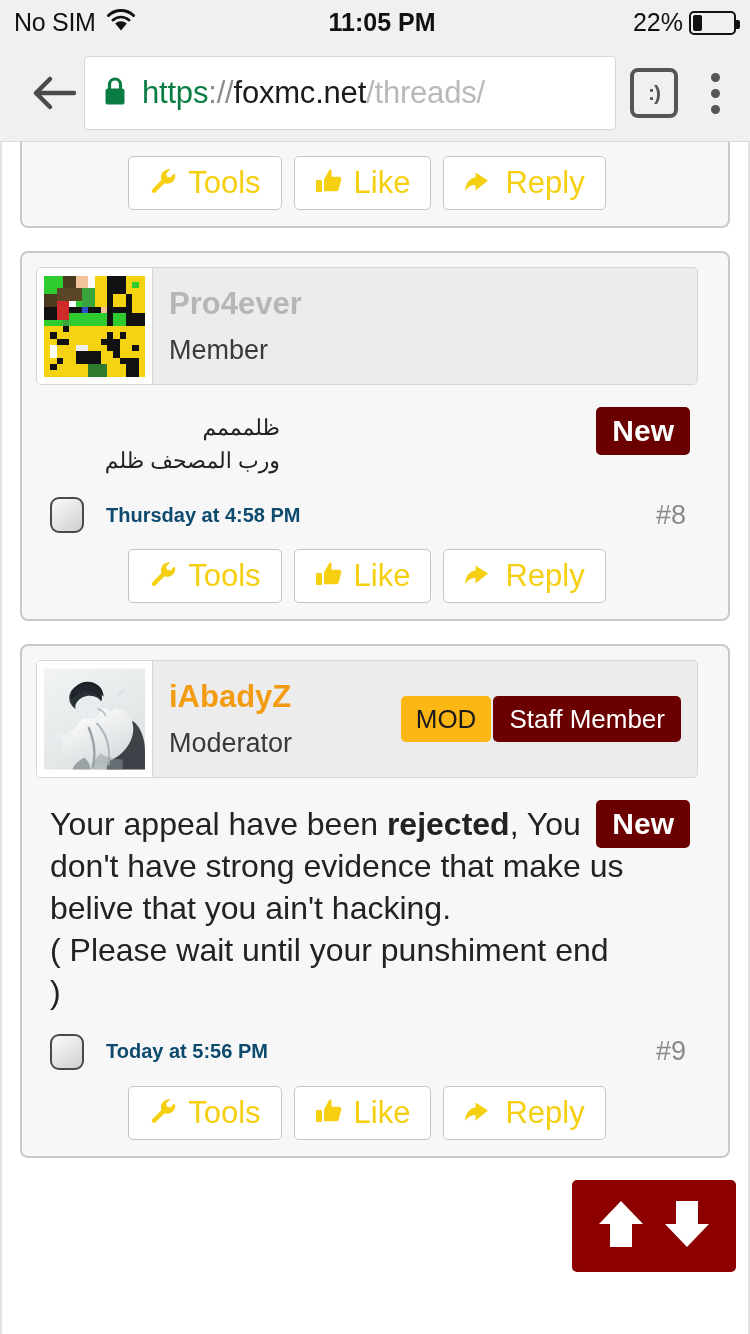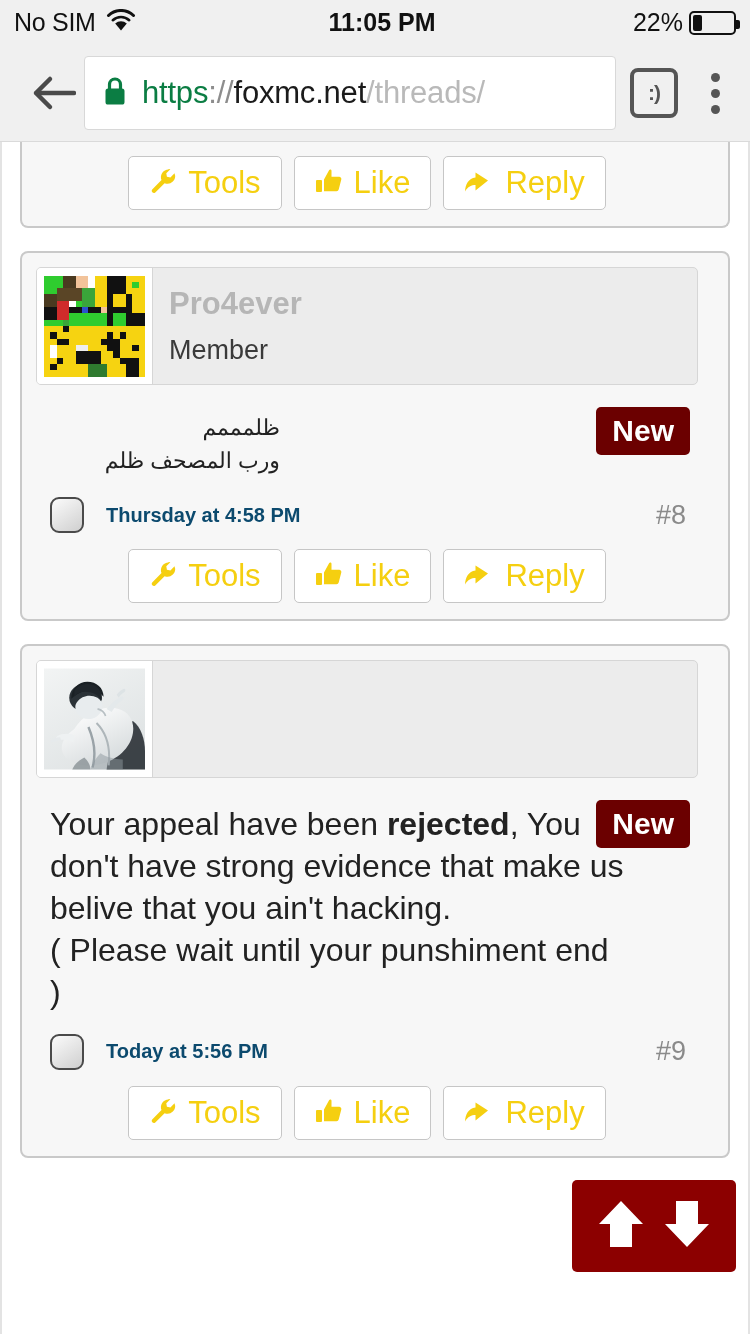--- a/index.html
+++ b/index.html
@@ -423,20 +423,30 @@
           <path d="M30 22c5-7 16-9 23-3 4 4 5 9 4 13-3-6-9-9-16-9-5 0-9 2-11 5z" fill="#20262b"></path>
           <path d="M53 40c4 1 7 4 8 7" stroke="#b8c0c4" stroke-width="1.6" fill="none"></path>
           <path d="M62 40c5-6 10-10 14-12 2-1 4 1 2 3-4 3-8 7-11 12z" fill="#e4e9eb"></path>
           <path d="M72 26c2-3 5-5 7-6 2 0 2 2 1 3-3 2-5 4-6 6z" fill="#dde3e5"></path>
           <path d="M30 66c-6-2-12-2-17 1-2 1-1 4 1 4 6-1 11 0 15 2z" fill="#eef1f2"></path>
           <path d="M16 68c-4 0-7 1-9 3-1 1 0 3 2 2 3-1 5-2 8-2z" fill="#e6eaec"></path>
           <path d="M56 84c6 4 14 6 22 6v10H46c2-6 6-12 10-16z" fill="#8e989d" opacity="0.5"></path>
           <path d="M40 88c4 4 6 8 6 12H28c2-5 6-9 12-12z" fill="#6d767b" opacity="0.6"></path>
         </svg>
       </div>
+      <div class="userinfo">
+        <div class="names">
+          <span class="uname orange">iAbadyZ</span>
+          <span class="utitle">Moderator</span>
+        </div>
+        <div class="badges">
+          <span class="badge-mod">MOD</span>
+          <span class="badge-staff">Staff Member</span>
+        </div>
+      </div>
     </div>
 
     <div class="msg">
       <span class="new-badge">New</span>
       <div class="msg-text"><span>Your appeal have been </span><b>rejected</b><span>, You don't have strong evidence that make us belive that you ain't hacking.
 ( Please wait until your punshiment end )</span></div>
     </div>
 
     <div class="meta">
       <span class="meta-ico"></span>

